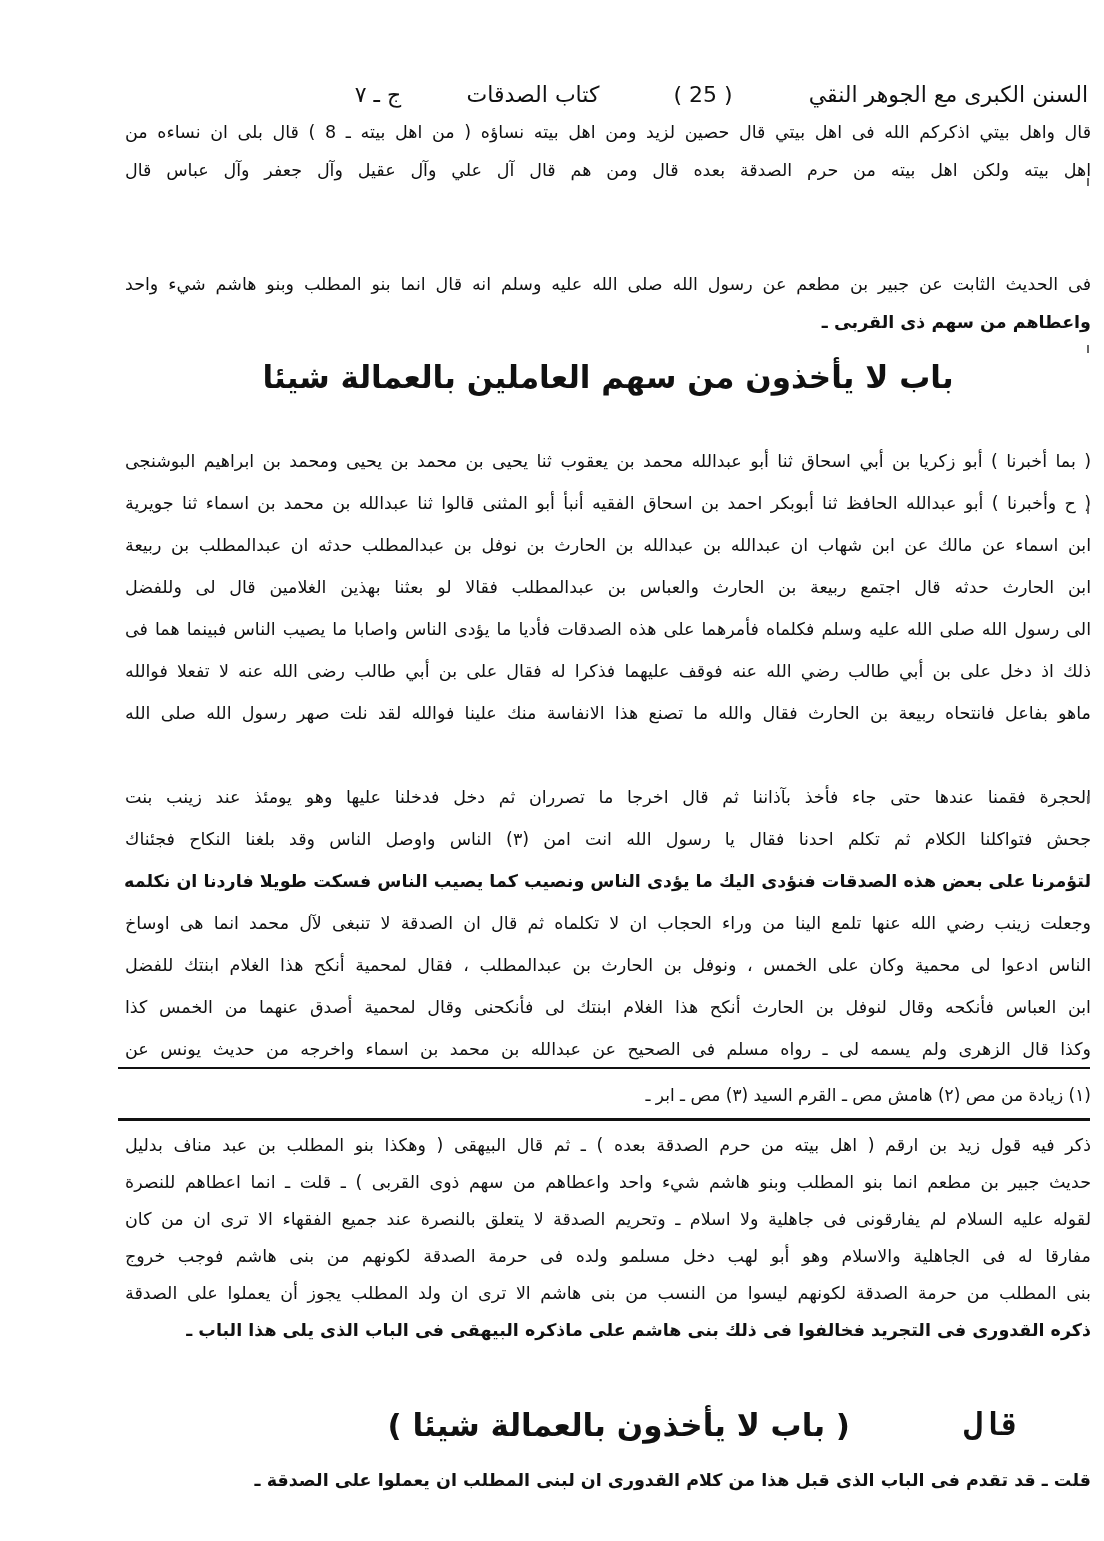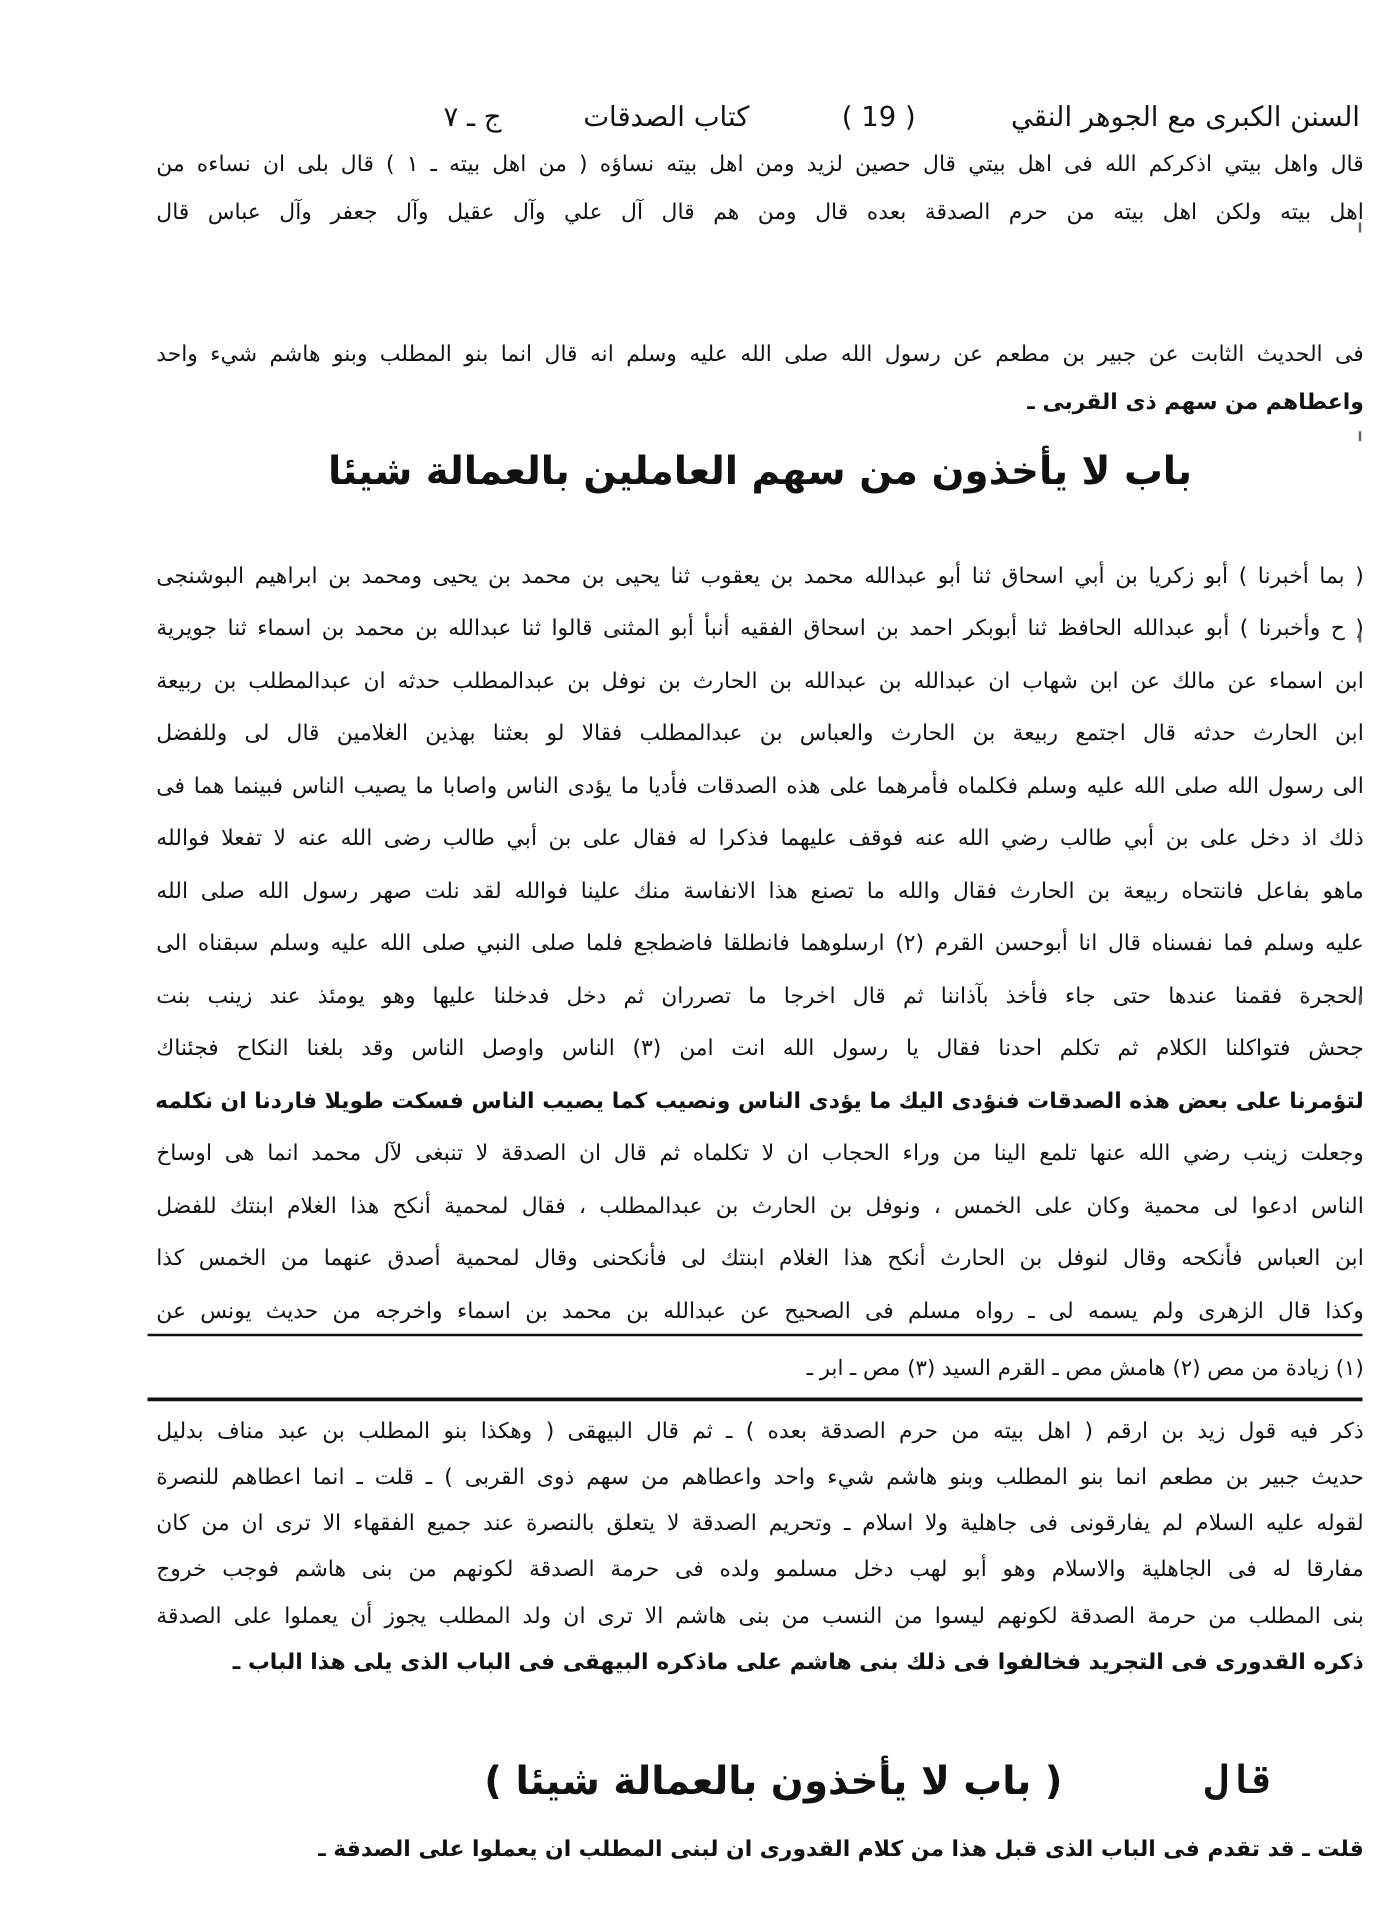--- a/index.html
+++ b/index.html
@@ -39,40 +39,39 @@
   .qal-row .qal { width: 170px; text-align: right; font-family: Liberation Mono, monospace; }
   .qal-row .bab { flex: 1; text-align: right; }
 </style>
 </head>
 <body>
 
 <div class="page">
 
   <div class="header">
     <div class="book">السنن الكبرى مع الجوهر النقي</div>
-    <div class="pnum">( 19 )</div>
+    <div class="pnum">( 25 )</div>
     <div class="kitab">كتاب الصدقات</div>
     <div class="vol">ج ـ ٧</div>
   </div>
 
-  <div class="line" style="top: 114px; white-space: nowrap;">قال واهل بيتي اذكركم الله فى اهل بيتي قال حصين لزيد ومن اهل بيته نساؤه ( من اهل بيته ـ ١ ) قال بلى ان نساءه من</div>
+  <div class="line" style="top: 114px; white-space: nowrap;">قال واهل بيتي اذكركم الله فى اهل بيتي قال حصين لزيد ومن اهل بيته نساؤه ( من اهل بيته ـ 8 ) قال بلى ان نساءه من</div>
   <div class="line" style="top: 152px; white-space: nowrap;">اهل بيته ولكن اهل بيته من حرم الصدقة بعده قال ومن هم قال آل علي وآل عقيل وآل جعفر وآل عباس قال</div>
   <div class="line" style="top: 266px; white-space: nowrap;">فى الحديث الثابت عن جبير بن مطعم عن رسول الله صلى الله عليه وسلم انه قال انما بنو المطلب وبنو هاشم شيء واحد</div>
   <div class="line last" style="top: 304px; white-space: nowrap;">واعطاهم من سهم ذى القربى ـ</div>
 
   <div class="heading" style="top:352px">باب لا يأخذون من سهم العاملين بالعمالة شيئا</div>
 
   <div class="line" style="top: 443px; white-space: nowrap;">( بما أخبرنا ) أبو زكريا بن أبي اسحاق ثنا أبو عبدالله محمد بن يعقوب ثنا يحيى بن محمد بن يحيى ومحمد بن ابراهيم البوشنجى</div>
   <div class="line" style="top: 485px; white-space: nowrap;">( ح وأخبرنا ) أبو عبدالله الحافظ ثنا أبوبكر احمد بن اسحاق الفقيه أنبأ أبو المثنى قالوا ثنا عبدالله بن محمد بن اسماء ثنا جويرية</div>
   <div class="line" style="top: 527px; white-space: nowrap;">ابن اسماء عن مالك عن ابن شهاب ان عبدالله بن عبدالله بن الحارث بن نوفل بن عبدالمطلب حدثه ان عبدالمطلب بن ربيعة</div>
   <div class="line" style="top: 569px; white-space: nowrap;">ابن الحارث حدثه قال اجتمع ربيعة بن الحارث والعباس بن عبدالمطلب فقالا لو بعثنا بهذين الغلامين قال لى وللفضل</div>
   <div class="line" style="top: 611px; white-space: nowrap;">الى رسول الله صلى الله عليه وسلم فكلماه فأمرهما على هذه الصدقات فأديا ما يؤدى الناس واصابا ما يصيب الناس فبينما هما فى</div>
   <div class="line" style="top: 653px; white-space: nowrap;">ذلك اذ دخل على بن أبي طالب رضي الله عنه فوقف عليهما فذكرا له فقال على بن أبي طالب رضى الله عنه لا تفعلا فوالله</div>
   <div class="line" style="top: 695px; white-space: nowrap;">ماهو بفاعل فانتحاه ربيعة بن الحارث فقال والله ما تصنع هذا الانفاسة منك علينا فوالله لقد نلت صهر رسول الله صلى الله</div>
-  <div class="line" style="top: 737px; white-space: nowrap;">عليه وسلم فما نفسناه قال انا أبوحسن القرم (٢) ارسلوهما فانطلقا فاضطجع فلما صلى النبي صلى الله عليه وسلم سبقناه الى</div>
   <div class="line" style="top: 779px; white-space: nowrap;">الحجرة فقمنا عندها حتى جاء فأخذ بآذاننا ثم قال اخرجا ما تصرران ثم دخل فدخلنا عليها وهو يومئذ عند زينب بنت</div>
   <div class="line" style="top: 821px; white-space: nowrap;">جحش فتواكلنا الكلام ثم تكلم احدنا فقال يا رسول الله انت امن (٣) الناس واوصل الناس وقد بلغنا النكاح فجئناك</div>
   <div class="line" style="top: 863px; white-space: nowrap; font-weight: bold;">لتؤمرنا على بعض هذه الصدقات فنؤدى اليك ما يؤدى الناس ونصيب كما يصيب الناس فسكت طويلا فاردنا ان نكلمه</div>
   <div class="line" style="top: 905px; white-space: nowrap;">وجعلت زينب رضي الله عنها تلمع الينا من وراء الحجاب ان لا تكلماه ثم قال ان الصدقة لا تنبغى لآل محمد انما هى اوساخ</div>
   <div class="line" style="top: 947px; white-space: nowrap;">الناس ادعوا لى محمية وكان على الخمس ، ونوفل بن الحارث بن عبدالمطلب ، فقال لمحمية أنكح هذا الغلام ابنتك للفضل</div>
   <div class="line" style="top: 989px; white-space: nowrap;">ابن العباس فأنكحه وقال لنوفل بن الحارث أنكح هذا الغلام ابنتك لى فأنكحنى وقال لمحمية أصدق عنهما من الخمس كذا</div>
   <div class="line" style="top: 1031px; white-space: nowrap;">وكذا قال الزهرى ولم يسمه لى ـ رواه مسلم فى الصحيح عن عبدالله بن محمد بن اسماء واخرجه من حديث يونس عن</div>
 
   <div class="rule" style="top:1067px;height:2px"></div>
 

